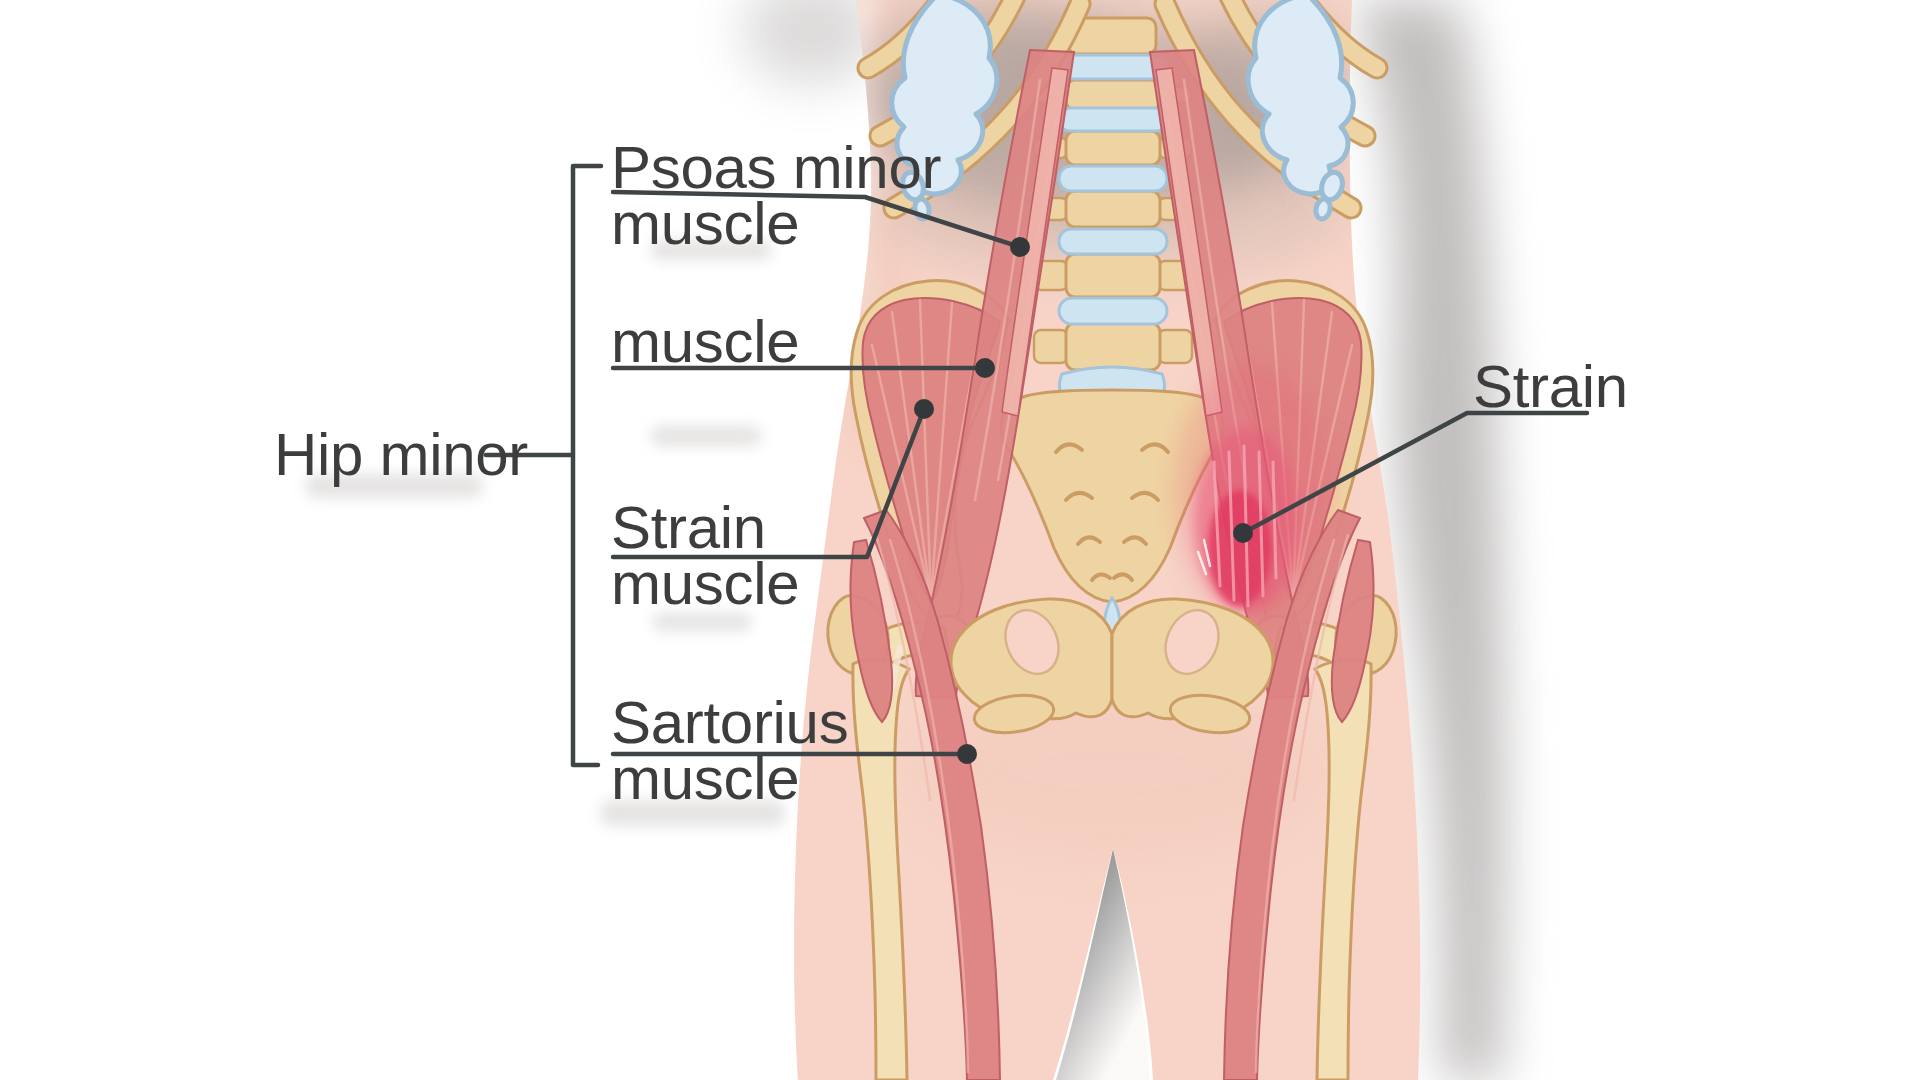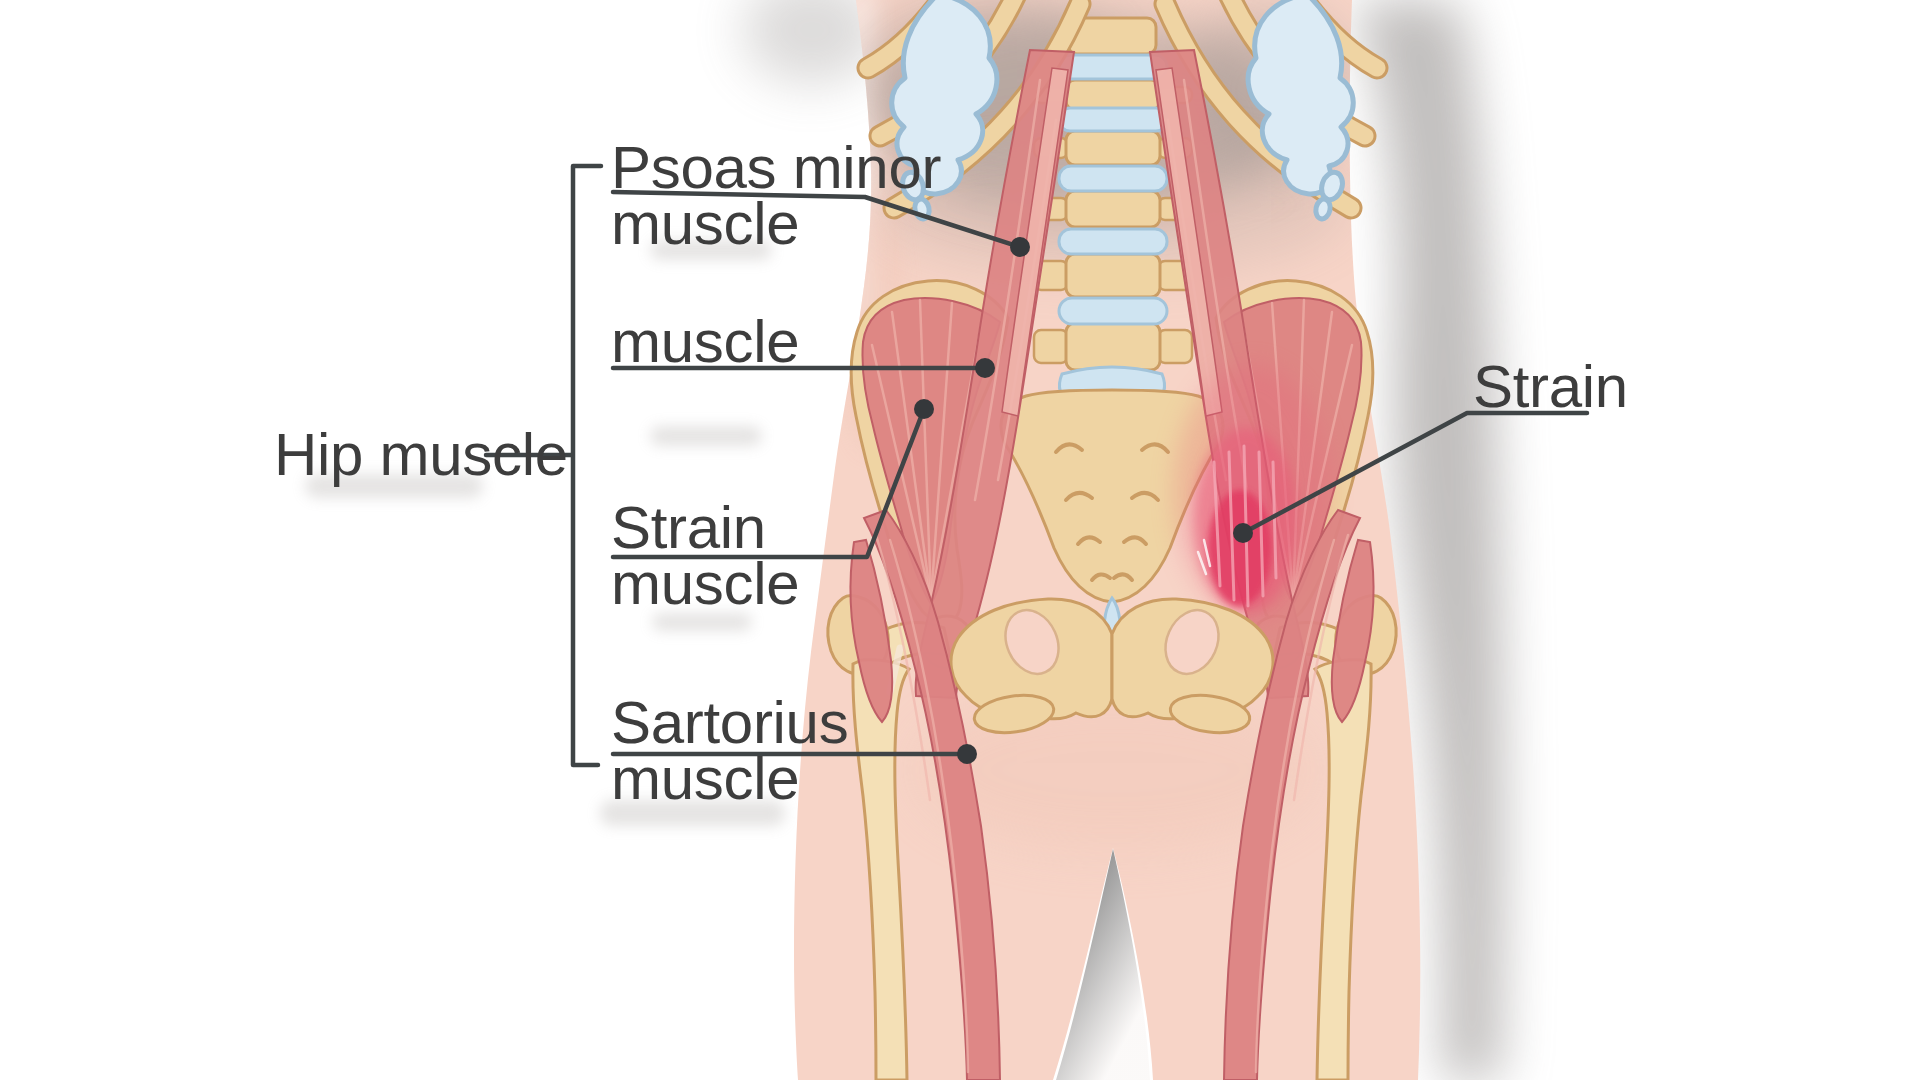--- a/index.html
+++ b/index.html
@@ -215,21 +215,21 @@
   </g>
 </svg>
 
 <div class="smudge" style="left:305px;top:474px;width:178px;height:24px"></div>
 <div class="smudge" style="left:650px;top:240px;width:122px;height:20px"></div>
 <div class="smudge" style="left:650px;top:426px;width:112px;height:20px"></div>
 <div class="smudge" style="left:652px;top:613px;width:100px;height:18px"></div>
 <div class="smudge" style="left:600px;top:800px;width:185px;height:26px"></div>
 
 <div class="label" style="left:274px;top:427px">
-  <span>Hip muscle</span>
+  <span>Hip minor</span>
 </div>
 <div class="label" style="left:611px;top:140px">
   <div>Psoas minor</div>
   <div>muscle</div>
 </div>
 <div class="label" style="left:611px;top:314px">
   <div>muscle</div>
 </div>
 <div class="label" style="left:611px;top:500px">
   <div>Strain</div>

